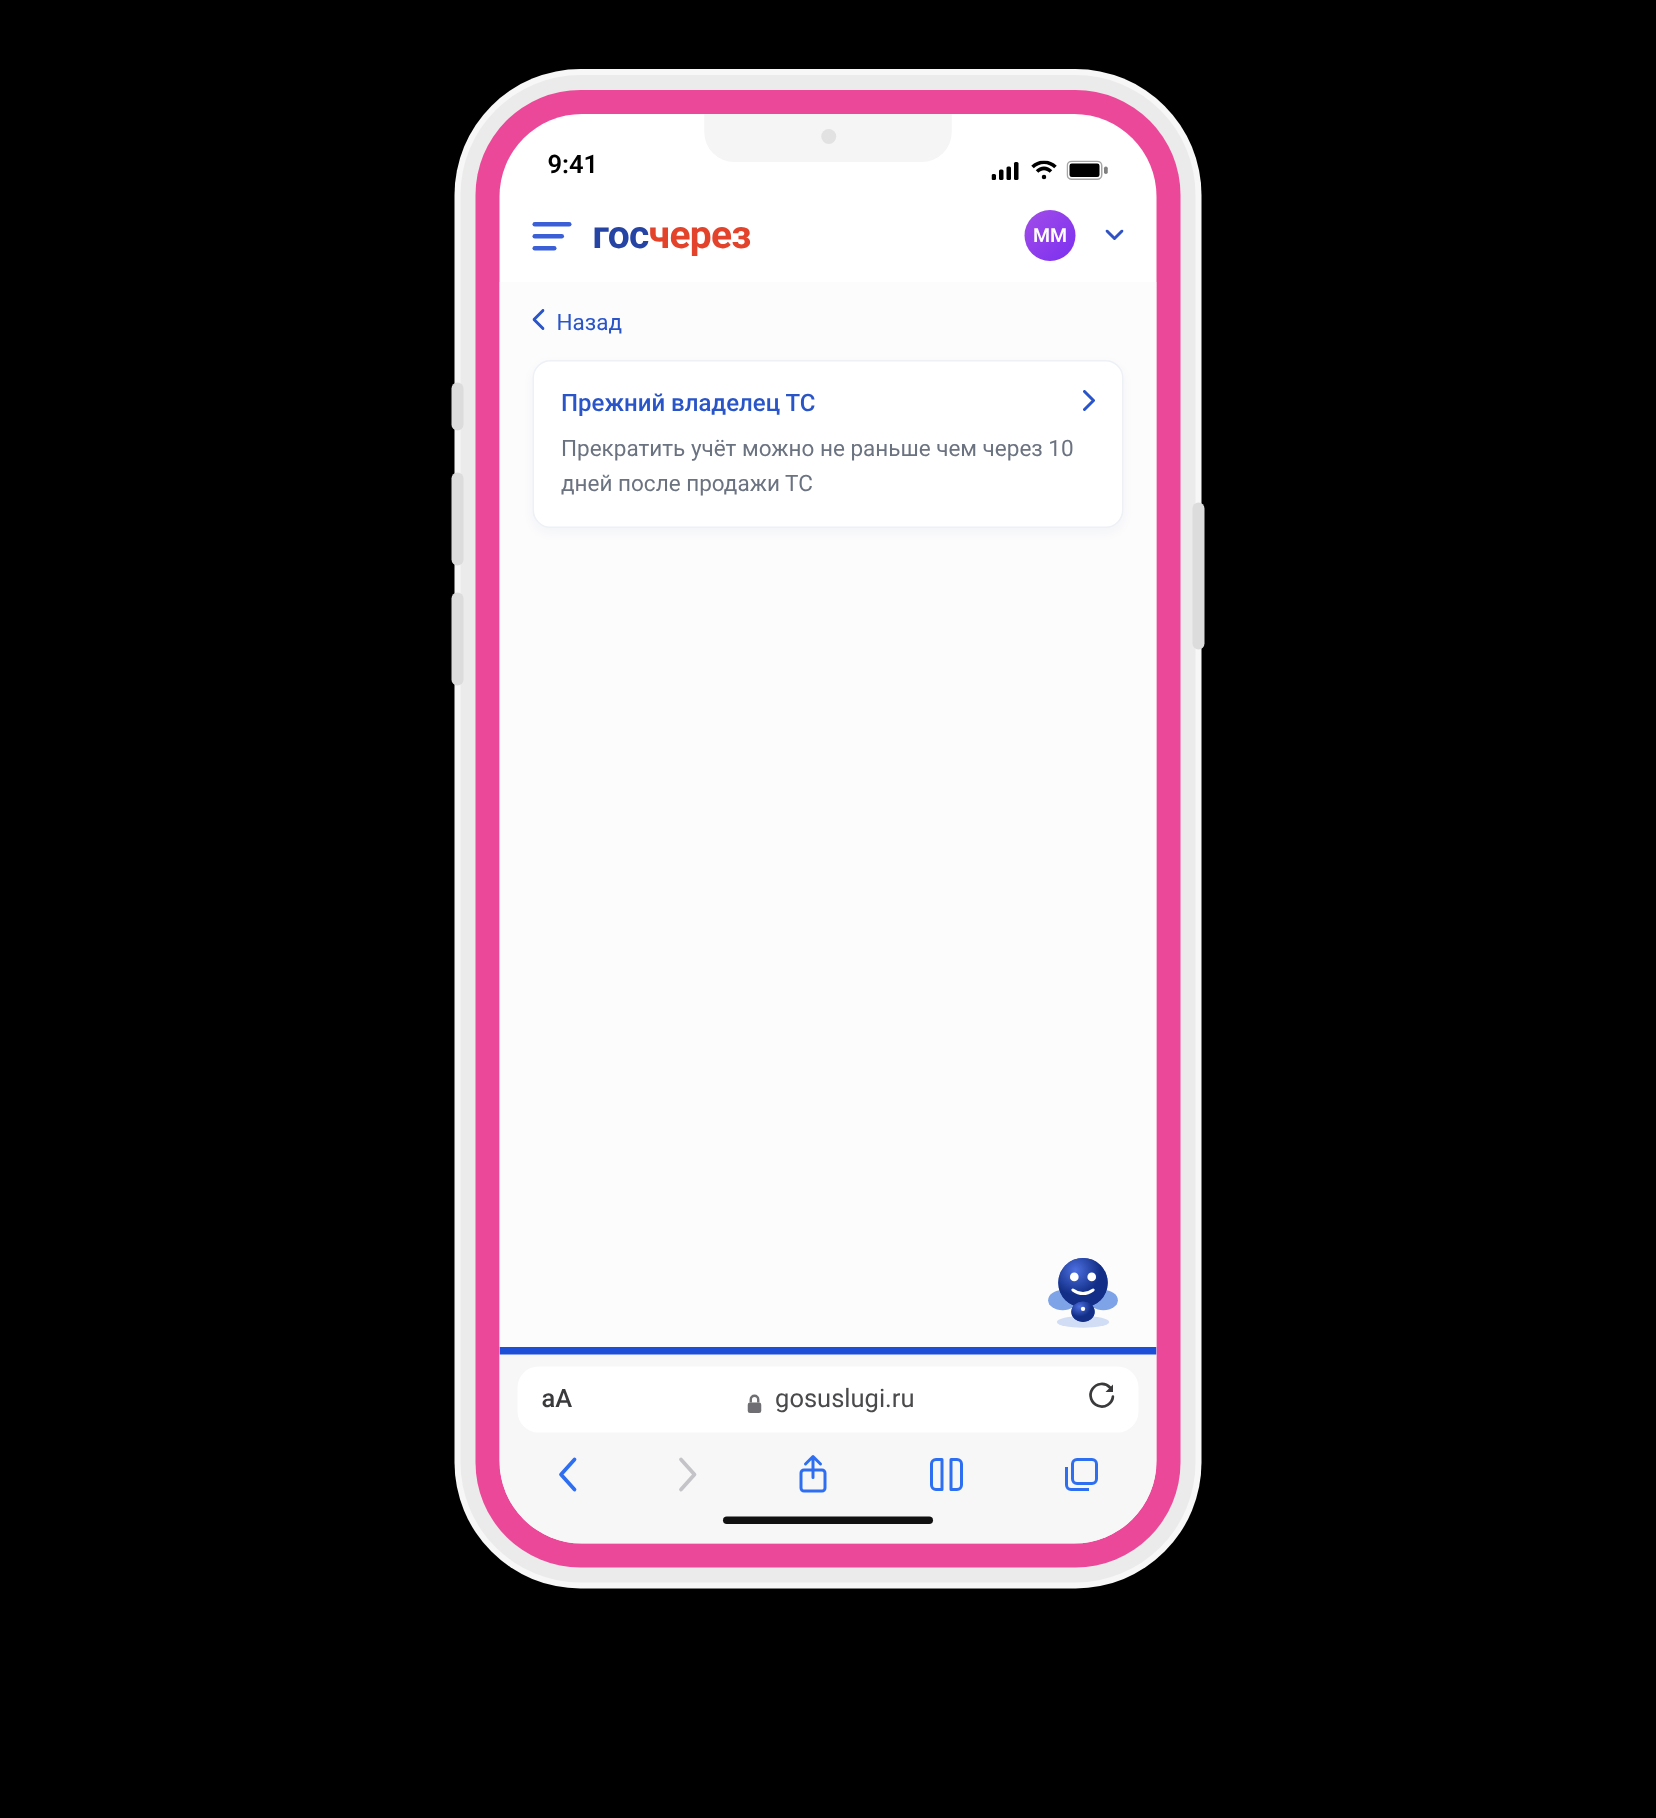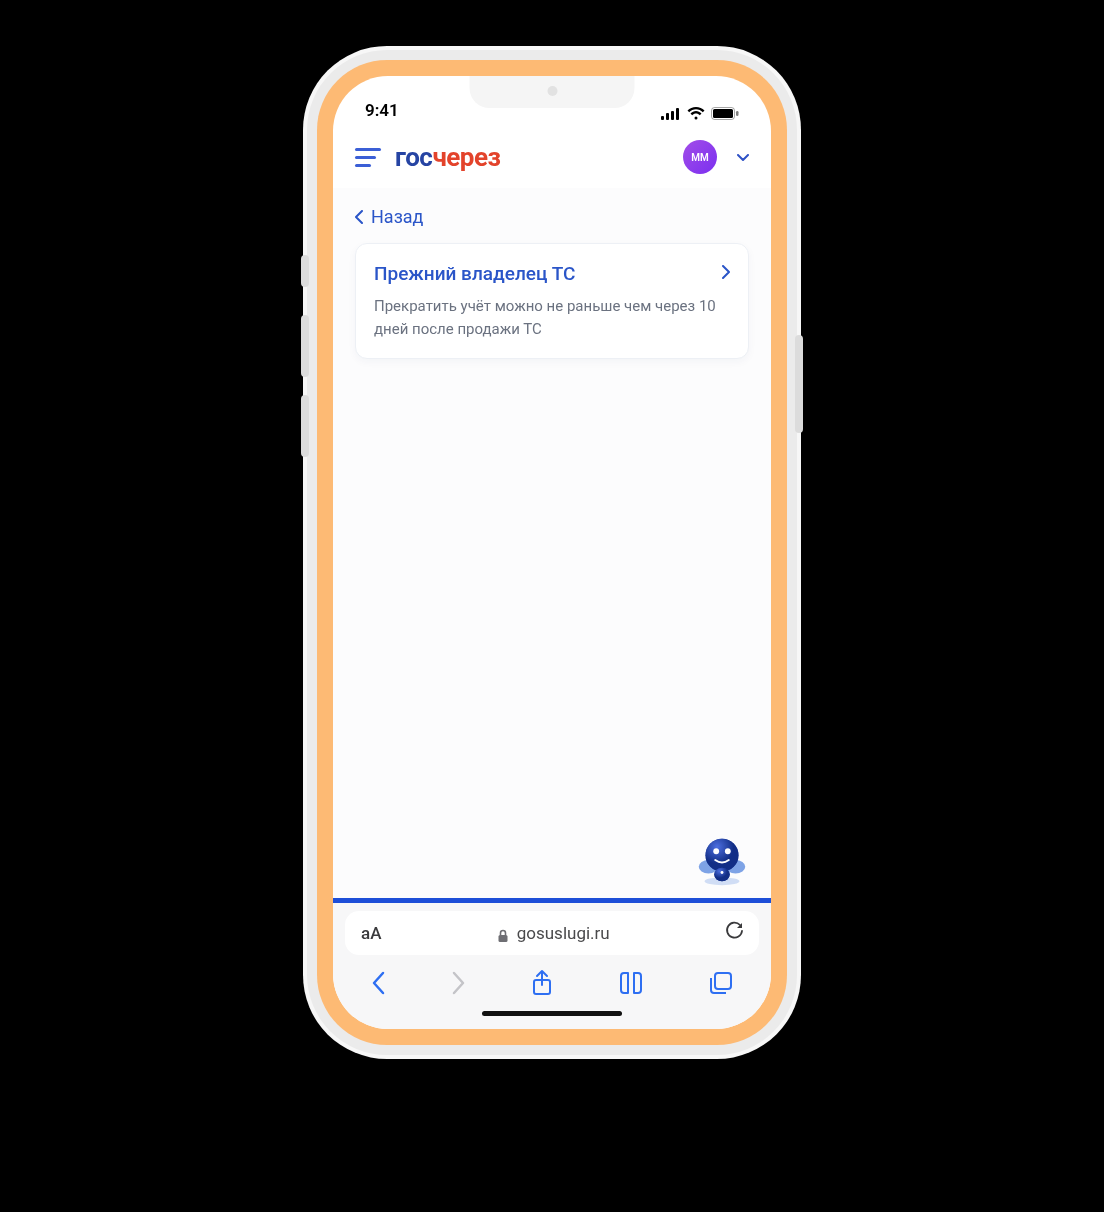--- a/index.html
+++ b/index.html
@@ -12,21 +12,21 @@
     font-family: -apple-system, BlinkMacSystemFont, "Segoe UI", Roboto, Helvetica, Arial, sans-serif;
     padding-top: 60px;
   }
 
   
   .phone {
     position: relative;
     width: 470px;
     height: 985px;
     border-radius: 70px;
-    background: #fdba74;
+    background: #ec4899;
     box-shadow:
       0 0 0 10px #ebebeb,
       0 0 0 14px #f7f7f7,
       20px 30px 60px rgba(0,0,0,.6),
       0 10px 30px rgba(0,0,0,.35);
   }
   
   .side-btn { position: absolute; background:#dcdcdc; border-radius:4px; }
   .side-btn.left1  { left:-16px; top:195px; width:8px; height:32px; }
   .side-btn.left2  { left:-16px; top:255px; width:8px; height:62px; }
@@ -96,52 +96,52 @@
   .hamburger span:nth-child(3){ width:60%; }
 
   .logo { font-size:26px; font-weight:700; letter-spacing:-.5px; line-height:1; }
   .logo .p1{ color:#2644a3; }
   .logo .p2{ color:#e3432b; }
 
   .header-spacer{ flex:1; }
   .avatar{
     width:34px; height:34px; border-radius:50%;
     background: linear-gradient(135deg,#a24de8,#7b2ff0);
-    color:#fff; font-size:10px; font-weight:600;
+    color:#fff; font-size:13px; font-weight:600;
     display:flex; align-items:center; justify-content:center;
     cursor:pointer;
   }
   .header-chevron{ color:#2f52c6; font-size:14px; margin-left:6px; cursor:pointer;}
 
   
   .content { flex:1; background:#fcfcfd; overflow:auto; padding:12px 22px; position:relative;}
   .back-link {
-    display:flex; align-items:center; gap:8px;
-    color:#2a55c8; font-size:18px; padding:6px 0 16px;
+    display:flex; align-items:flex-start; gap:8px;
+    color:#2a55c8; font-size:15px; padding:6px 0 16px;
     cursor:pointer;
   }
   .page-title{
     font-size:27px; font-weight:700; color:#171717;
     padding-bottom:22px;
   }
 
   .option-card{
     background:#fff;
     border:1px solid #edf0f5;
     border-radius:12px;
     padding:18px 18px;
     margin-bottom:18px;
     box-shadow:0 3px 8px rgba(30,50,90,.04);
     cursor:pointer;
   }
   .option-top{
     display:flex; align-items:center; justify-content:space-between;
     gap:10px;
   }
-  .option-title{ color:#2a55c8; font-size:19px; font-weight:500;}
+  .option-title{ color:#2a55c8; font-size:16px; font-weight:500;}
   .option-chevron{ color:#2a55c8; flex-shrink:0;}
   .option-desc{ color:#6b7280; font-size:15px; line-height:1.5; margin-top:10px;}
 
   
   .bot{
     position:absolute;
     right:18px;
     bottom:8px;
     width:62px;height:62px;
     cursor:pointer;

